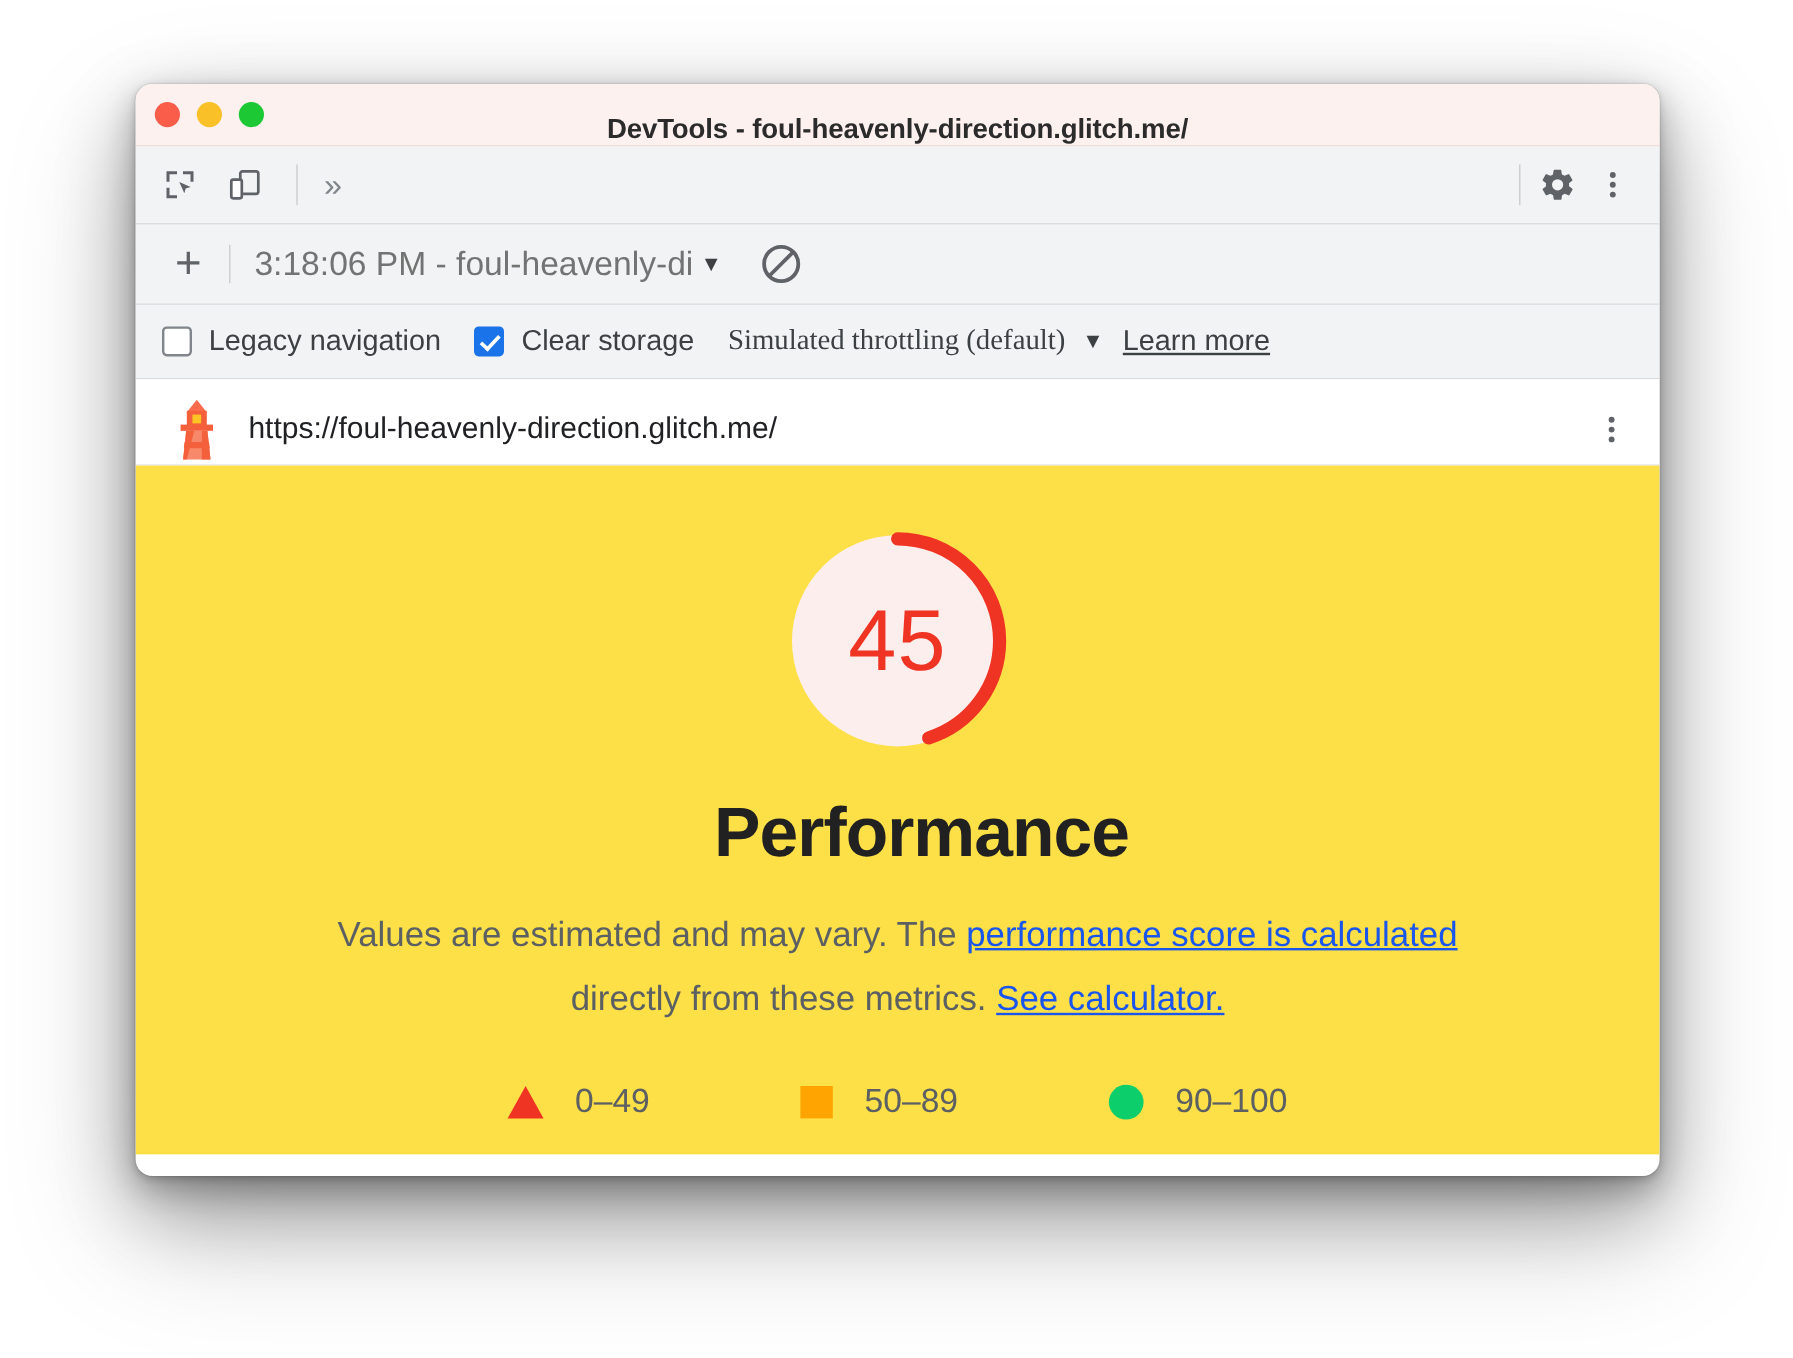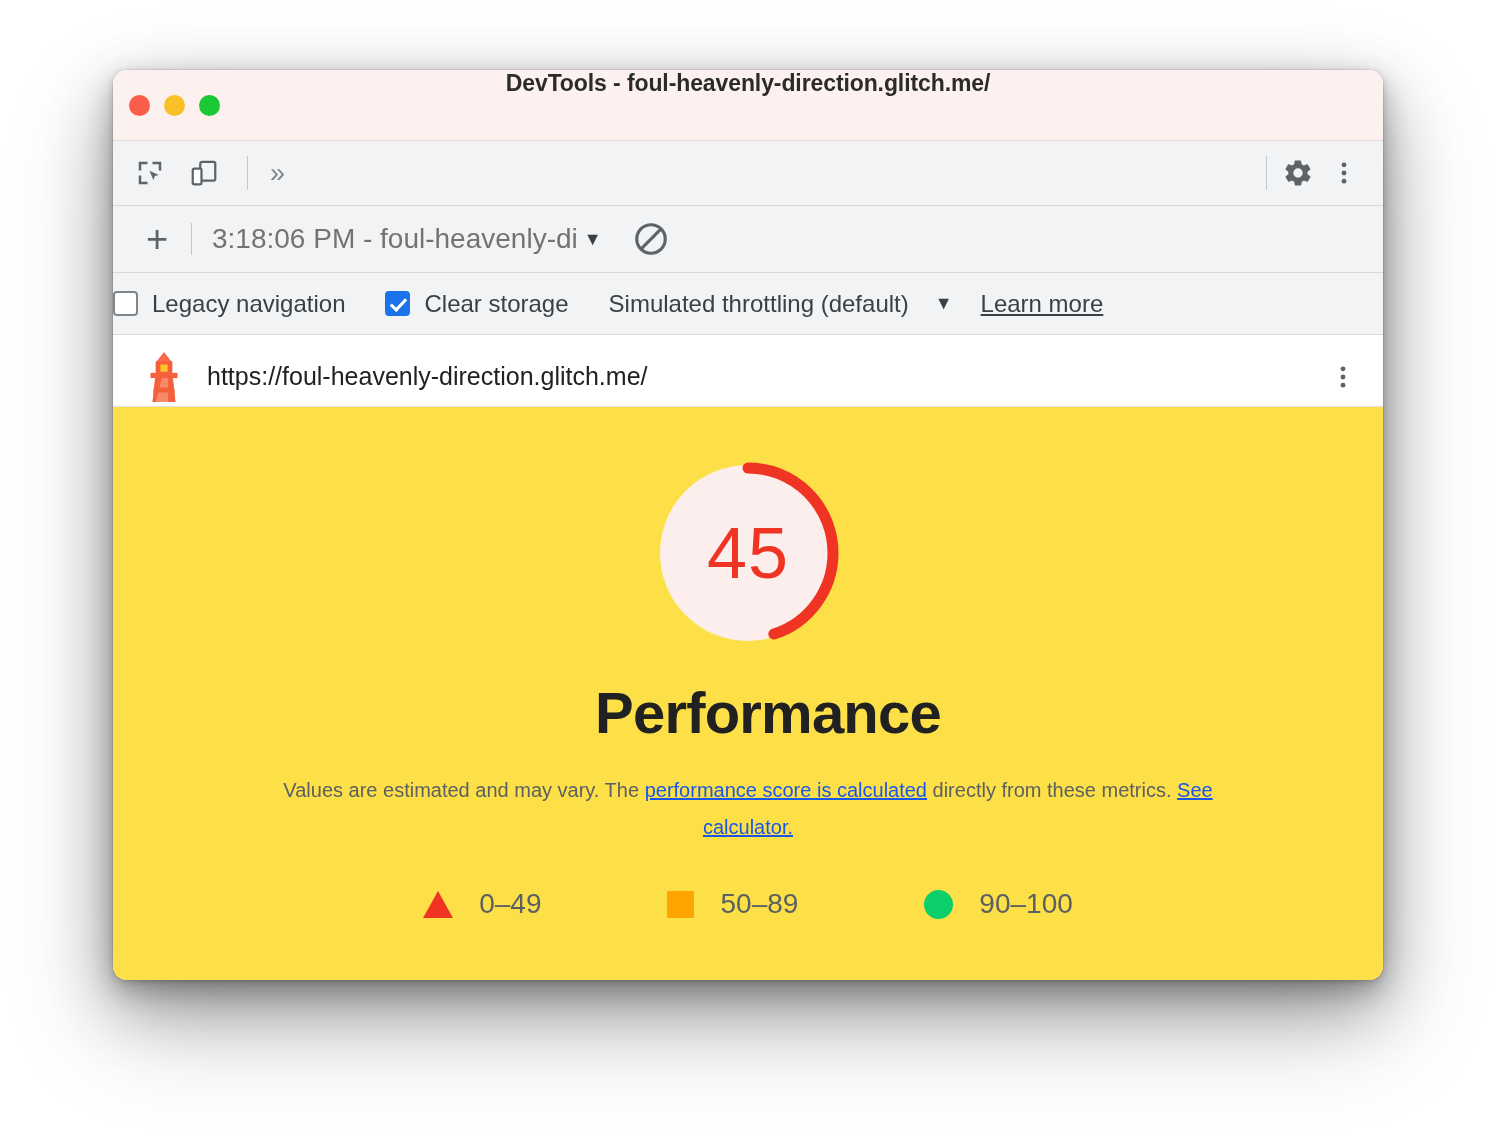--- a/index.html
+++ b/index.html
@@ -30,25 +30,25 @@
       0 0 0 1px rgba(0,0,0,0.06),
       0 2px 6px rgba(0,0,0,0.16),
       0 10px 26px rgba(0,0,0,0.24),
       0 26px 64px rgba(0,0,0,0.30),
       0 44px 110px rgba(0,0,0,0.22);
   }
 
   
   .titlebar {
     position: relative;
-    height: 71px;
+    height: 52px;
     background: #fcf1ee;
     border-bottom: 1px solid #e8dad5;
     display: flex;
-    align-items: flex-start;
+    align-items: flex-end;
   }
   .traffic {
     position: absolute;
     left: 16px; top: 0; bottom: 0;
     display: flex; align-items: center; gap: 14px;
   }
   .dot { width: 21px; height: 21px; border-radius: 50%; display:block; }
   .dot.red { background: #fa5e4b; }
   .dot.yellow { background: #f9c027; }
   .dot.green { background: #1cc935; }
@@ -155,21 +155,22 @@
   }
   .clear-icon { margin-left: 30px; display:flex; align-items:center; }
 
   
   .optionsbar {
     height: 62px;
     background: #f1f3f4;
     border-bottom: 1px solid #d6d8da;
     display: flex;
     align-items: center;
-    gap: 12px;
+    padding-left: 22px;
+    gap: 0;
   }
   .opt {
     display: flex; align-items: center;
     font-size: 24px;
     color: #3c4043;
     margin-right: 28px;
     white-space: nowrap;
   }
   .cbox {
     width: 25px; height: 25px;
@@ -249,21 +250,21 @@
     font-size: 58px;
     font-weight: bold;
     color: #212121;
     letter-spacing: -0.8px;
     margin-left: 40px;
   }
   .disclaimer {
     margin-top: 26px;
     max-width: 1010px;
     text-align: center;
-    font-size: 20px;
+    font-size: 29px;
     line-height: 1.85;
     color: #5c6063;
   }
   .disclaimer a {
     color: #1a56eb;
     text-decoration: underline;
   }
   .legend {
     margin-top: 42px;
     display: flex;
@@ -359,21 +360,21 @@
 
     <div class="optionsbar">
       <label class="opt">
         <span class="cbox"></span>
         <span>Legacy navigation</span>
       </label>
       <label class="opt">
         <span class="cbox checked"></span>
         <span>Clear storage</span>
       </label>
-      <div class="opt" style="margin-right:14px;">
+      <div class="opt" style="margin-right:14px;font-family:Liberation Serif, serif;">
         <span>Simulated throttling (default)</span>
       </div>
       <span class="throttle-caret">▼</span>
       <a class="learn-link" href="#">Learn more</a>
     </div>
 
     <div class="urlrow">
       <svg class="lh-icon" viewBox="0 0 40 50">
         <polygon points="20,1 28,11 12,11" fill="#fa6b4e"></polygon>
         <rect x="12" y="10" width="16" height="12" fill="#f5603c"></rect>

